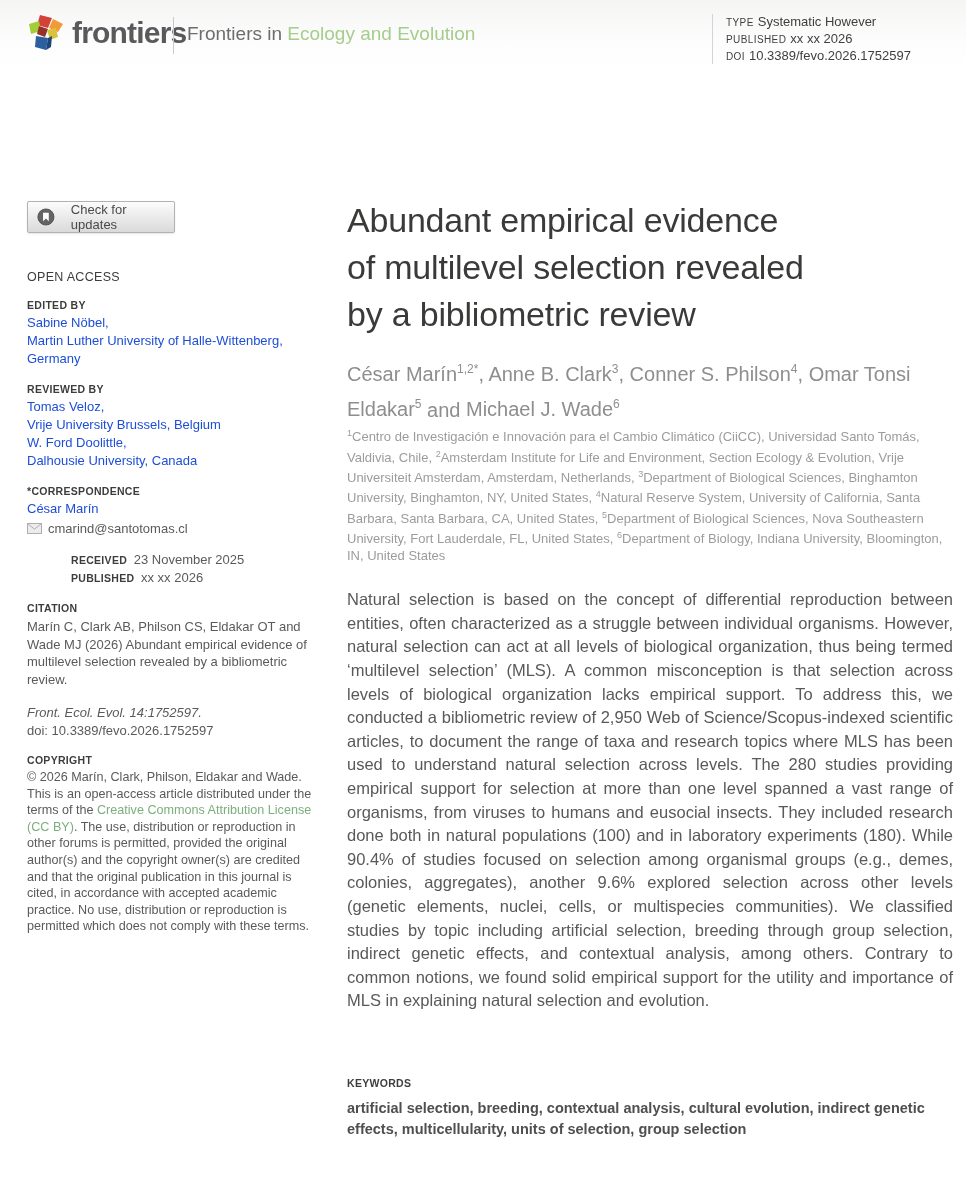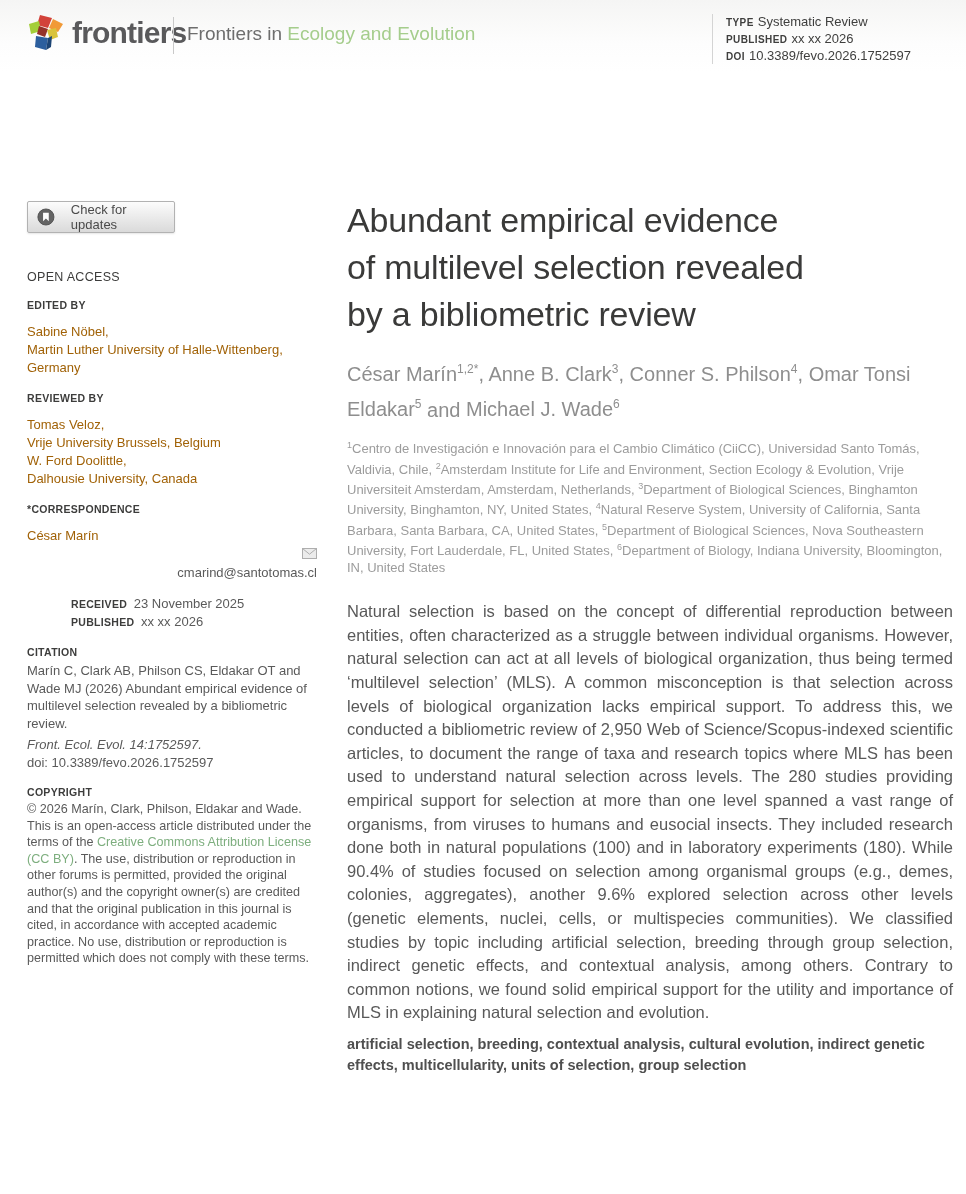--- a/index.html
+++ b/index.html
@@ -25,53 +25,53 @@
   }
   .header-divider { position:absolute; left:173px; top:17px; height:37px; width:1px; background:#c9c9c9; }
   .journal { position:absolute; left:187px; top:23px; font-size:19px; color:#6d6d6d; }
   .journal .green { color:#a5cd8c; }
   .header-right {
     position:absolute; left:712px; top:14px; height:50px;
     border-left:1px solid #d4d4d4; padding-left:13px;
     display:flex; flex-direction:column; justify-content:space-between;
   }
   .meta-row { font-size:13px; color:#3f3f3e; line-height:15px; white-space:nowrap; }
-  .meta-label { font-size:10px; font-weight:bold; letter-spacing:0.4px; margin-right:4px; color:#3f3f3e; }
+  .meta-label { font-size:10px; font-weight:normal; letter-spacing:0.4px; margin-right:4px; color:#3f3f3e; }
 
   
   .sidebar { position:absolute; left:27px; top:201px; width:290px; }
   .check-btn {
     width:148px; height:32px; border:1px solid #b2b2b2; border-radius:2px;
     background:linear-gradient(#fcfcfc,#dadada);
     box-shadow:0 1px 2px rgba(0,0,0,0.10);
     display:flex; align-items:center; gap:16px; padding:0 9px; cursor:pointer;
   }
   .check-btn .cb-label { font-size:13px; color:#4a4a4a; }
   .open-access { margin-top:37px; font-size:12.5px; font-weight:normal; color:#3c3c3b; letter-spacing:0.3px; }
   .side-section { margin-top:15px; }
   .side-label { font-size:10.5px; font-weight:bold; color:#3d3d3c; letter-spacing:0.3px; }
   .side-label.inline { margin-right:3px;margin-left:44px; }
-  .side-text { font-size:13px; color:#a16207; line-height:18px; margin-top:12px; }
-  .email-row { display:flex; align-items:flex-end; gap:6px; margin-top:3px;flex-direction:column; }
+  .side-text { font-size:13px; color:#1d4ed8; line-height:18px; margin-top:3px; }
+  .email-row { display:flex; align-items:center; gap:6px; margin-top:3px; }
   .email-link { font-size:13px; color:#5a5a5a; text-decoration:none; cursor:pointer; }
   .date-row { font-size:13px; color:#5a5a5a; line-height:18px; }
   .citation-text { font-size:13px; color:#5a5a5a; line-height:17.5px; margin-top:4px; }
   .italic { font-style:italic; }
   .copyright-text { font-size:12.6px; color:#5a5a5a; line-height:16.6px; margin-top:3px; }
   .link-green { color:#7dae7e; cursor:pointer; }
 
   
   .main { position:absolute; left:347px; top:197px; width:606px; }
   .title {
     font-size:34px; line-height:47px; font-weight:500;
     color:#3a3a39; letter-spacing:-0.2px;
   }
   .authors { margin-top:16px; font-size:20px; line-height:31px; color:#8e8e8e; font-weight:500; }
   .authors sup { font-size:12px; }
-  .affiliations { margin-top:12px; font-size:13px; line-height:17px; color:#9c9c9c; }
+  .affiliations { margin-top:0; font-size:13px; line-height:17px; color:#9c9c9c; }
   .affiliations sup { font-size:9px; }
   .abstract {
     margin-top:24px; font-size:16.5px; line-height:23.6px;
     color:#595959; text-align:justify;
   }
   .keywords-label { margin-top:64px; font-size:10.5px; font-weight:bold; color:#3d3d3c; letter-spacing:0.3px; }
   .keywords { margin-top:9px; font-size:14.5px; font-weight:bold; line-height:21px; color:#4f4f4f; }
 </style>
 </head>
 <body>
@@ -90,21 +90,21 @@
         <polygon points="21,26 25,24 24,35 19,38" fill="#1c4474"></polygon>
       </svg>
       <span class="brand-name">frontiers</span>
     </div>
     <div class="header-divider"></div>
     <div class="journal">
       <span>Frontiers in</span>
       <span class="green">Ecology and Evolution</span>
     </div>
     <div class="header-right">
-        <div class="meta-row"><span class="meta-label">TYPE</span><span class="meta-value">Systematic Review</span></div>
+        <div class="meta-row"><span class="meta-label">TYPE</span><span class="meta-value">Systematic However</span></div>
         <div class="meta-row"><span class="meta-label">PUBLISHED</span><span class="meta-value">xx xx 2026</span></div>
         <div class="meta-row"><span class="meta-label">DOI</span><span class="meta-value">10.3389/fevo.2026.1752597</span></div>
       </div>
   </div>
 
   <aside class="sidebar">
 
     <div class="check-btn">
       <svg width="20" height="20" viewBox="0 0 20 20">
         <circle cx="10" cy="10" r="9" fill="#646464" stroke="#4c4c4c" stroke-width="1"></circle>
@@ -140,34 +140,35 @@
     <section class="side-section">
       <div>
           <div class="date-row"><span class="side-label inline">RECEIVED</span><span> 23 November 2025</span></div>
           <div class="date-row"><span class="side-label inline">PUBLISHED</span><span> xx xx 2026</span></div>
         </div>
     </section>
 
     <section class="side-section">
       <div class="side-label">CITATION</div>
       <div class="citation-text">Marín C, Clark AB, Philson CS, Eldakar OT and Wade MJ (2026) Abundant empirical evidence of multilevel selection revealed by a bibliometric review.</div>
-      <div class="citation-text italic" style="margin-top:4px">Front. Ecol. Evol. 14:1752597.</div>
+      <div class="citation-text italic" style="margin-top:16px">Front. Ecol. Evol. 14:1752597.</div>
       <div class="citation-text" style="margin-top:0">doi: 10.3389/fevo.2026.1752597</div>
     </section>
 
     <section class="side-section">
       <div class="side-label">COPYRIGHT</div>
       <div class="copyright-text">
         <span>© 2026 Marín, Clark, Philson, Eldakar and Wade. This is an open-access article distributed under the terms of the </span><span class="link-green">Creative Commons Attribution License (CC BY)</span><span>. The use, distribution or reproduction in other forums is permitted, provided the original author(s) and the copyright owner(s) are credited and that the original publication in this journal is cited, in accordance with accepted academic practice. No use, distribution or reproduction is permitted which does not comply with these terms.</span>
       </div>
     </section>
 
   </aside>
 
   <main class="main">
     <h1 class="title">Abundant empirical evidence<br>of multilevel selection revealed<br>by a bibliometric review</h1>
     <div class="authors"><span>César Marín<sup>1,2*</sup></span>, <span>Anne B. Clark<sup>3</sup></span>, <span>Conner S. Philson<sup>4</sup></span>, <span>Omar Tonsi Eldakar<sup>5</sup></span> and <span>Michael J. Wade<sup>6</sup></span></div>
     <div class="affiliations"><sup>1</sup>Centro de Investigación e Innovación para el Cambio Climático (CiiCC), Universidad Santo Tomás, Valdivia, Chile, <sup>2</sup>Amsterdam Institute for Life and Environment, Section Ecology &amp; Evolution, Vrije Universiteit Amsterdam, Amsterdam, Netherlands, <sup>3</sup>Department of Biological Sciences, Binghamton University, Binghamton, NY, United States, <sup>4</sup>Natural Reserve System, University of California, Santa Barbara, Santa Barbara, CA, United States, <sup>5</sup>Department of Biological Sciences, Nova Southeastern University, Fort Lauderdale, FL, United States, <sup>6</sup>Department of Biology, Indiana University, Bloomington, IN, United States</div>
     <p class="abstract">Natural selection is based on the concept of differential reproduction between entities, often characterized as a struggle between individual organisms. However, natural selection can act at all levels of biological organization, thus being termed ‘multilevel selection’ (MLS). A common misconception is that selection across levels of biological organization lacks empirical support. To address this, we conducted a bibliometric review of 2,950 Web of Science/Scopus-indexed scientific articles, to document the range of taxa and research topics where MLS has been used to understand natural selection across levels. The 280 studies providing empirical support for selection at more than one level spanned a vast range of organisms, from viruses to humans and eusocial insects. They included research done both in natural populations (100) and in laboratory experiments (180). While 90.4% of studies focused on selection among organismal groups (e.g., demes, colonies, aggregates), another 9.6% explored selection across other levels (genetic elements, nuclei, cells, or multispecies communities). We classified studies by topic including artificial selection, breeding through group selection, indirect genetic effects, and contextual analysis, among others. Contrary to common notions, we found solid empirical support for the utility and importance of MLS in explaining natural selection and evolution.</p>
+    <div class="keywords-label">KEYWORDS</div>
     <div class="keywords">artificial selection, breeding, contextual analysis, cultural evolution, indirect genetic effects, multicellularity, units of selection, group selection</div>
   </main>
 
 </div>
 
 </body></html>

